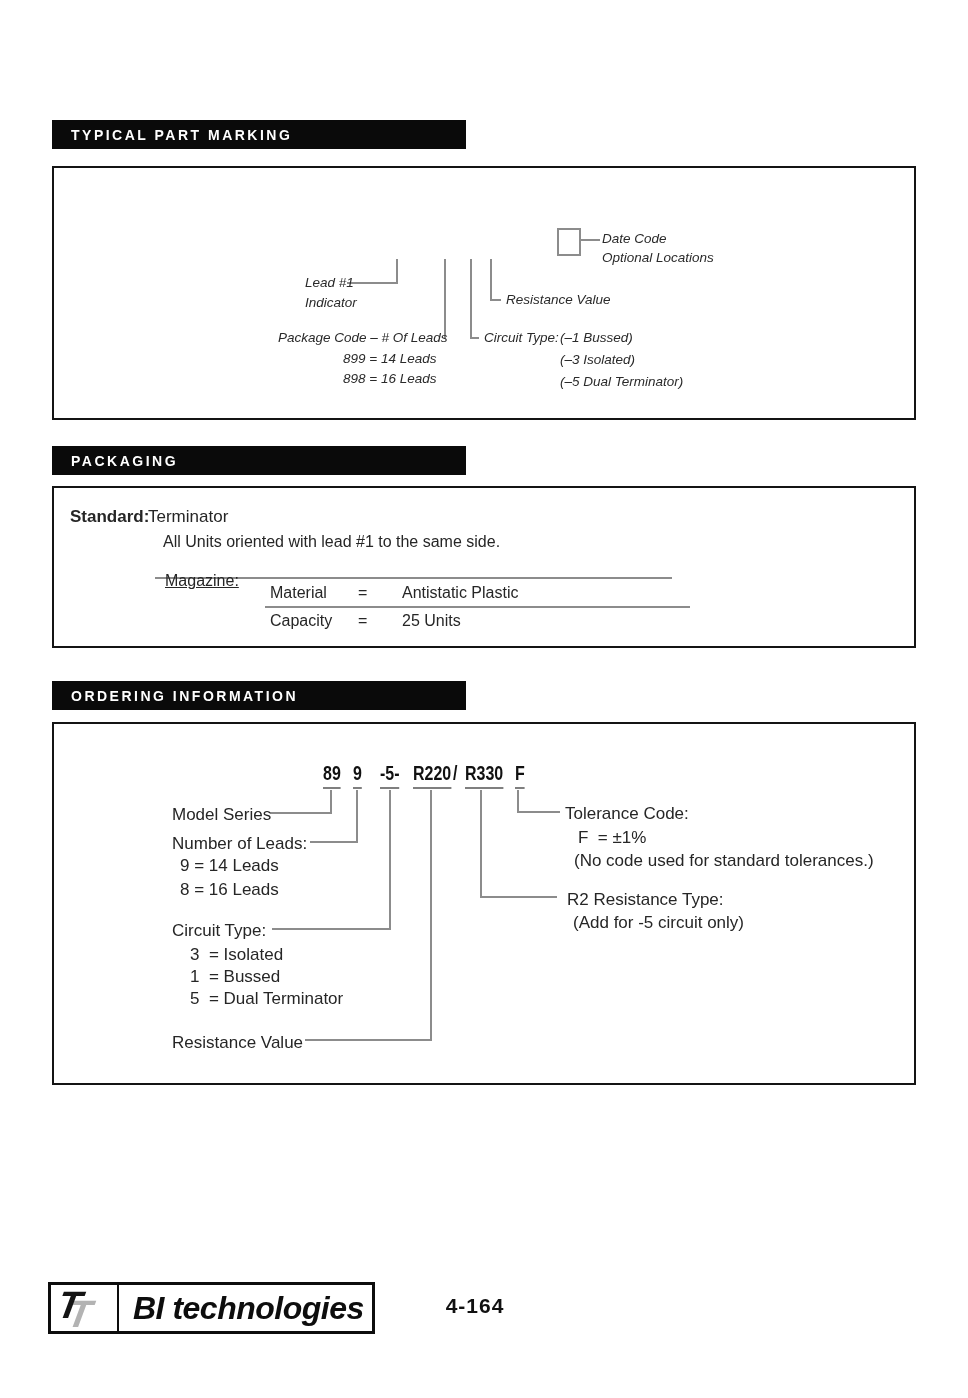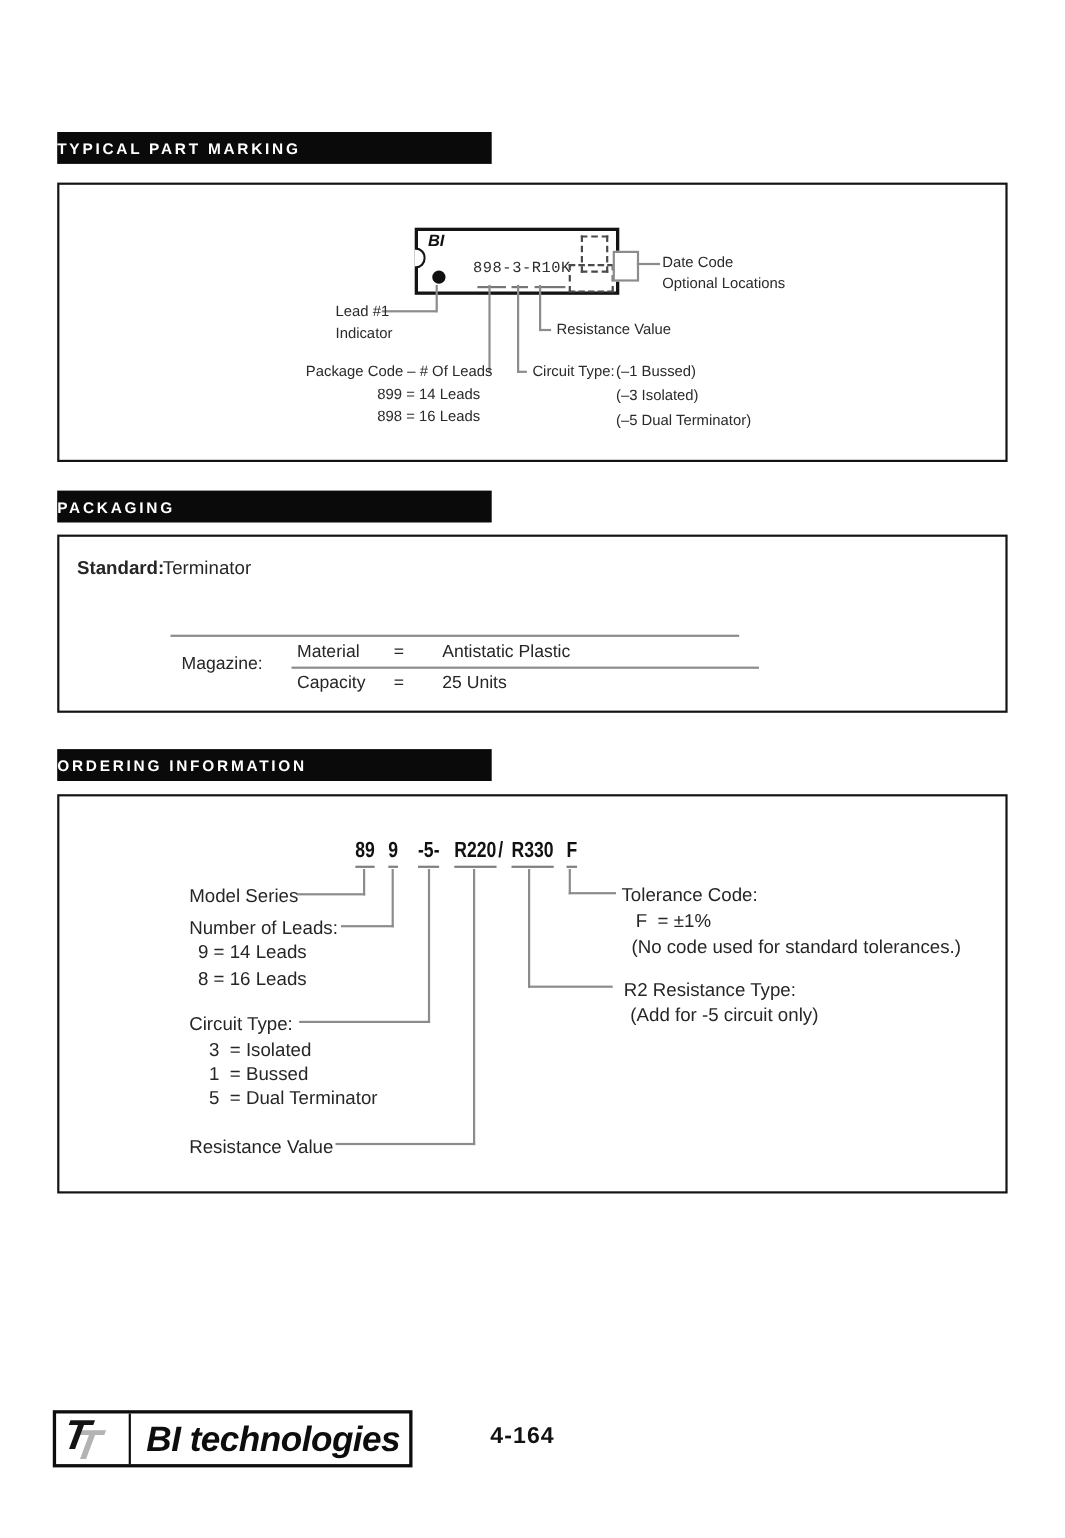--- a/index.html
+++ b/index.html
@@ -1,26 +1,26 @@
 <!DOCTYPE html>
 <html><head>
 <meta charset="utf-8">
 <style>
   html,body{margin:0;padding:0;background:#e8e8e8;}
   .page{position:relative;width:968px;height:1398px;background:#ffffff;overflow:hidden;
         font-family:"Liberation Sans",sans-serif;color:#1f1f1f;}
   
   .secbar{position:absolute;left:52px;width:395px;height:29px;background:#0a0a0a;color:#ffffff;
-          font-weight:bold;font-size:14px;letter-spacing:2.5px;line-height:30px;
+          font-weight:bold;font-size:14px;letter-spacing:2.5px;line-height:30px;padding-left:19px;
           white-space:pre;}
   
   .box{position:absolute;left:52px;width:860px;border:2px solid #141414;background:#ffffff;}
   
   .t{position:absolute;white-space:pre;line-height:1.25;}
-  .s14{font-size:13.5px;color:#2a2a2a;}
+  .s14{font-size:13.5px;color:#2a2a2a;font-style:italic;}
   .s16{font-size:16px;color:#262626;}
   .s17{font-size:17px;color:#262626;}
   .b{font-weight:bold;}
   
   .hl{position:absolute;height:2px;background:#8c8c8c;}
   .vl{position:absolute;width:2px;background:#8c8c8c;}
   .ul{position:absolute;height:2px;background:#767676;}
   
   .part{position:absolute;left:323px;top:39px;width:180px;height:55px;border:3px solid #141414;background:#fff;}
   .part-logo{position:absolute;left:9px;top:1px;font-style:italic;font-weight:900;font-size:15px;color:#111;}
@@ -51,31 +51,20 @@
 </style>
 </head>
 <body>
 
 <div class="page">
 
   <div class="secbar" style="top:120px;">TYPICAL PART MARKING</div>
 
   <div class="box" style="top:166px;height:250px;">
 
-    <div class="part">
-      <span class="part-logo">BI</span>
-      <span class="notch"></span>
-      <span class="dot"></span>
-      <span class="marking">898-3-R10K</span>
-      <span class="ul" style="left:54px;top:50px;width:26px;"></span>
-      <span class="ul" style="left:85px;top:50px;width:15px;"></span>
-      <span class="ul" style="left:106px;top:50px;width:28px;"></span>
-      <span class="dashbox" style="left:148px;top:4px;width:21px;height:30px;"></span>
-      <span class="dashbox" style="left:137px;top:30px;width:37px;height:22px;"></span>
-    </div>
 
     <div class="solidbox" style="left:503px;top:60px;width:20px;height:24px;"></div>
     <div class="hl" style="left:525px;top:71px;width:21px;"></div>
     <div class="t s14" style="left:548px;top:63px;">Date Code</div>
     <div class="t s14" style="left:548px;top:82px;">Optional Locations</div>
 
     <div class="vl" style="left:342px;top:91px;height:25px;"></div>
     <div class="hl" style="left:293px;top:114px;width:50px;"></div>
     <div class="t s14" style="left:251px;top:107px;text-align:right;">Lead #1</div>
     <div class="t s14" style="left:251px;top:127px;">Indicator</div>
@@ -95,23 +84,24 @@
     <div class="t s14" style="left:506px;top:162px;">(–1 Bussed)</div>
     <div class="t s14" style="left:506px;top:184px;">(–3 Isolated)</div>
     <div class="t s14" style="left:506px;top:206px;">(–5 Dual Terminator)</div>
   </div>
 
   <div class="secbar" style="top:446px;">PACKAGING</div>
 
   <div class="box" style="top:486px;height:158px;">
     <div class="t s17 b" style="left:16px;top:18px;">Standard:</div>
     <div class="t s17" style="left:94px;top:18px;">Terminator</div>
+    <div class="t s16" style="left:109px;top:44px;">All Units oriented with lead #1 to the same side.</div>
 
     <div class="hl" style="left:101px;top:89px;width:517px;"></div>
-    <div class="t s16" style="left:111px;top:106px;">Magazine:</div>
+    <div class="t s16" style="left:111px;top:83px;text-decoration:underline;">Magazine:</div>
     <div class="t s16" style="left:216px;top:95px;">Material</div>
     <div class="t s16" style="left:304px;top:95px;">=</div>
     <div class="t s16" style="left:348px;top:95px;">Antistatic Plastic</div>
     <div class="hl" style="left:211px;top:118px;width:425px;"></div>
     <div class="t s16" style="left:216px;top:123px;">Capacity</div>
     <div class="t s16" style="left:304px;top:123px;">=</div>
     <div class="t s16" style="left:348px;top:123px;">25 Units</div>
   </div>
 
   <div class="secbar" style="top:681px;">ORDERING INFORMATION</div>

